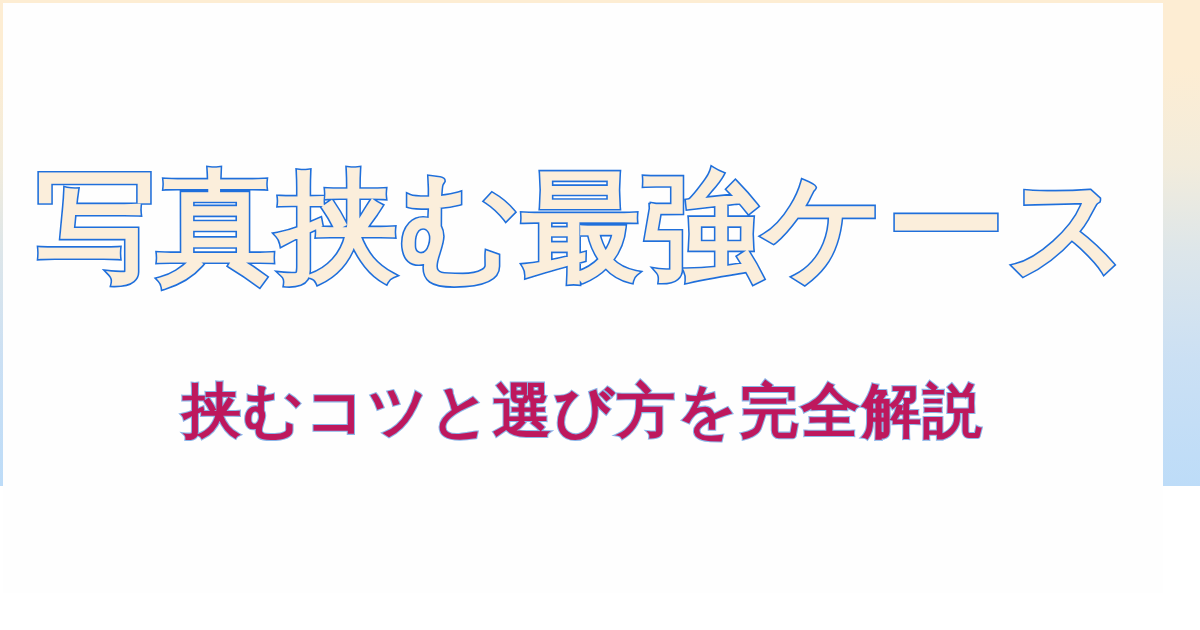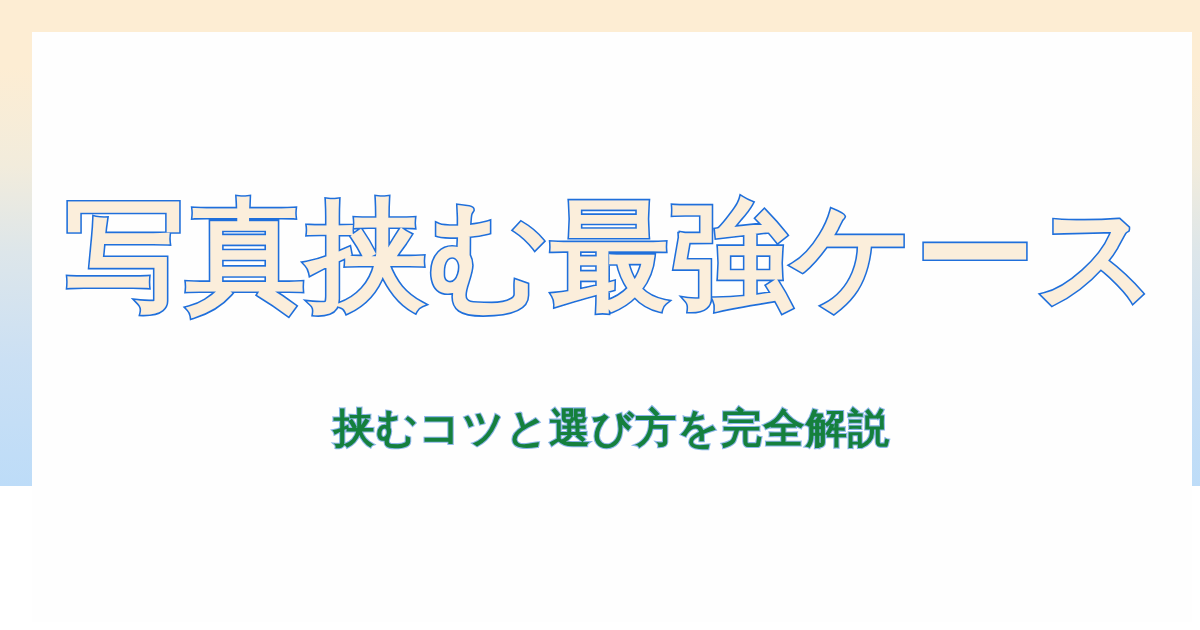--- a/index.html
+++ b/index.html
@@ -21,21 +21,21 @@
     height: 486px;
     box-sizing: border-box;
     background: linear-gradient(
         180deg,
         #fdedd3 0%,
         #fdeed5 14%,
         #f2ecdc 34%,
         #dde6ea 52%,
         #cbe0f4 74%,
         #bddcf8 100%);
-    padding: 32px;
+    padding: 3px;
     display: block;
   }
 
   
   .panel {
     position: relative;
     width: 1160px;
     height: 590px;
     background: #fefefe;
     display: flex;
@@ -100,17 +100,17 @@
 <body>
 
 <div class="card" style="background: linear-gradient(rgb(253, 237, 211) 0%, rgb(253, 237, 211) 14%, rgb(242, 236, 220) 34%, rgb(221, 230, 234) 52%, rgb(203, 224, 244) 74%, rgb(189, 220, 248) 100%);">
   <div class="panel" style="background: rgb(254, 254, 254);">
 
     <div class="title-wrap">
       <h1 class="title" style="color: rgb(251, 238, 219); -webkit-text-stroke: 3.2px rgb(31, 111, 219); font-size: 120px;">写真挟む最強ケース</h1>
     </div>
 
     <div class="subtitle-wrap">
-      <h2 class="subtitle" style="color: #15803d; -webkit-text-stroke: 2.1px rgb(140, 182, 233); font-size: 41px;">挟むコツと選び方を完全解説</h2>
+      <h2 class="subtitle" style="color: #be185d; -webkit-text-stroke: 2.1px rgb(140, 182, 233); font-size: 59px;">挟むコツと選び方を完全解説</h2>
     </div>
 
   </div>
 </div>
 
 </body></html>

